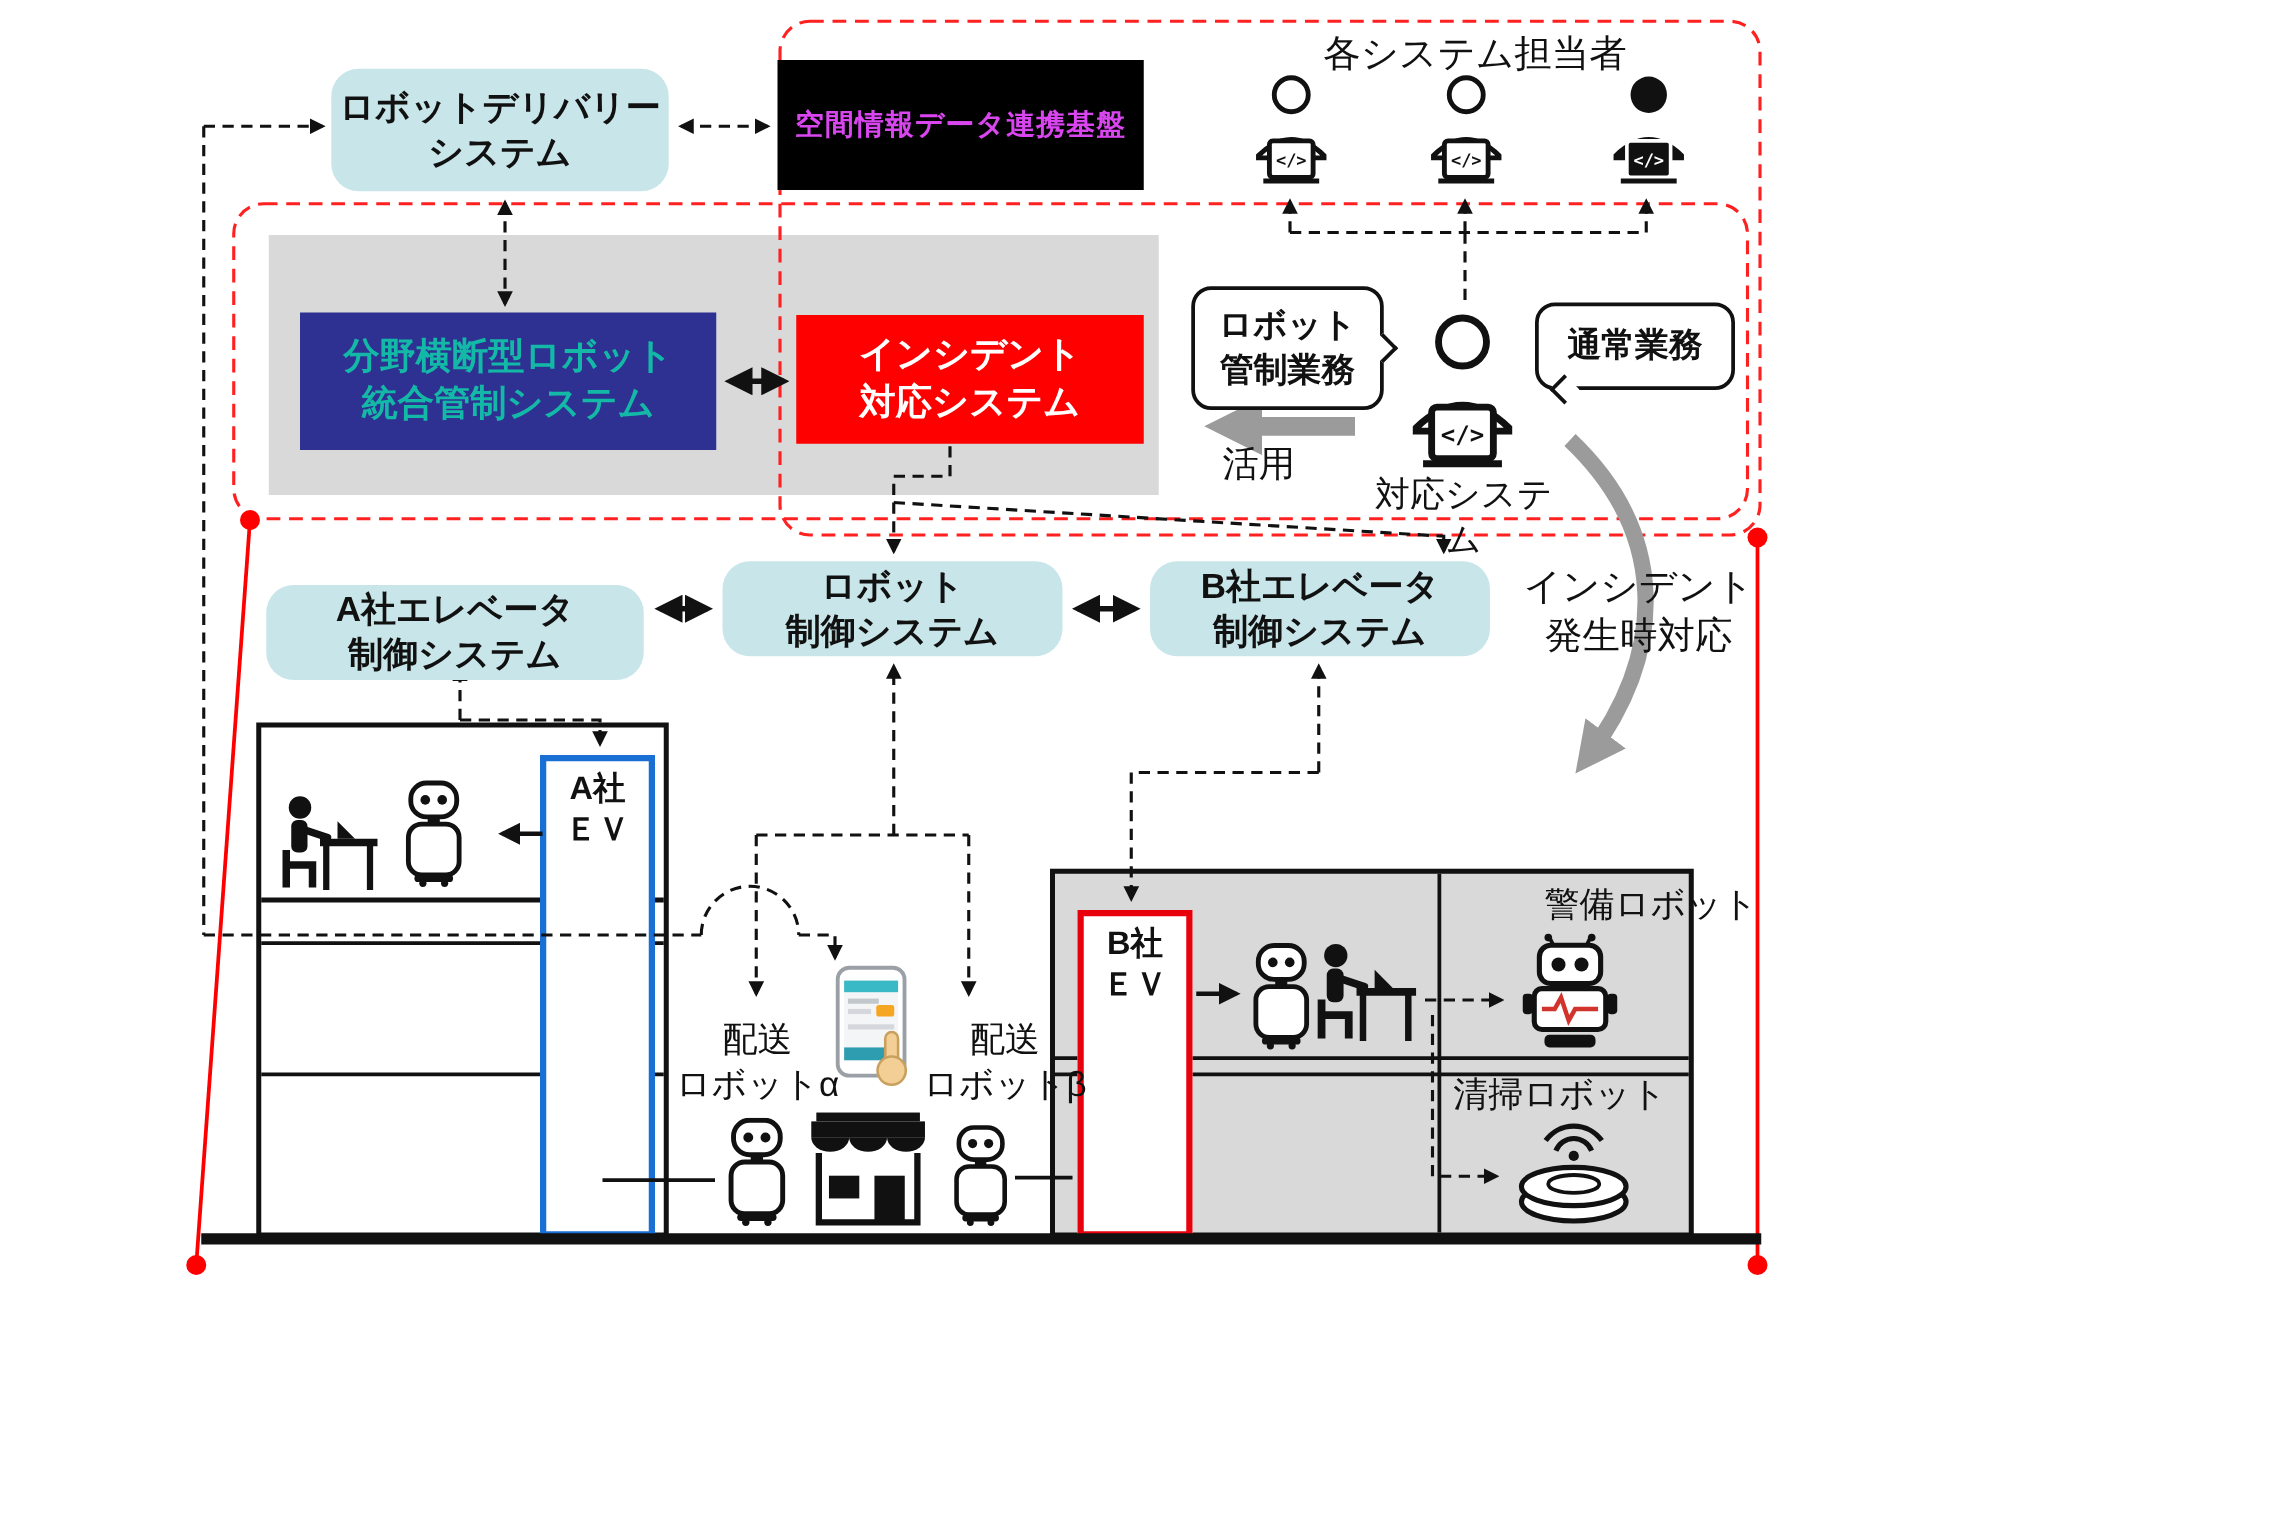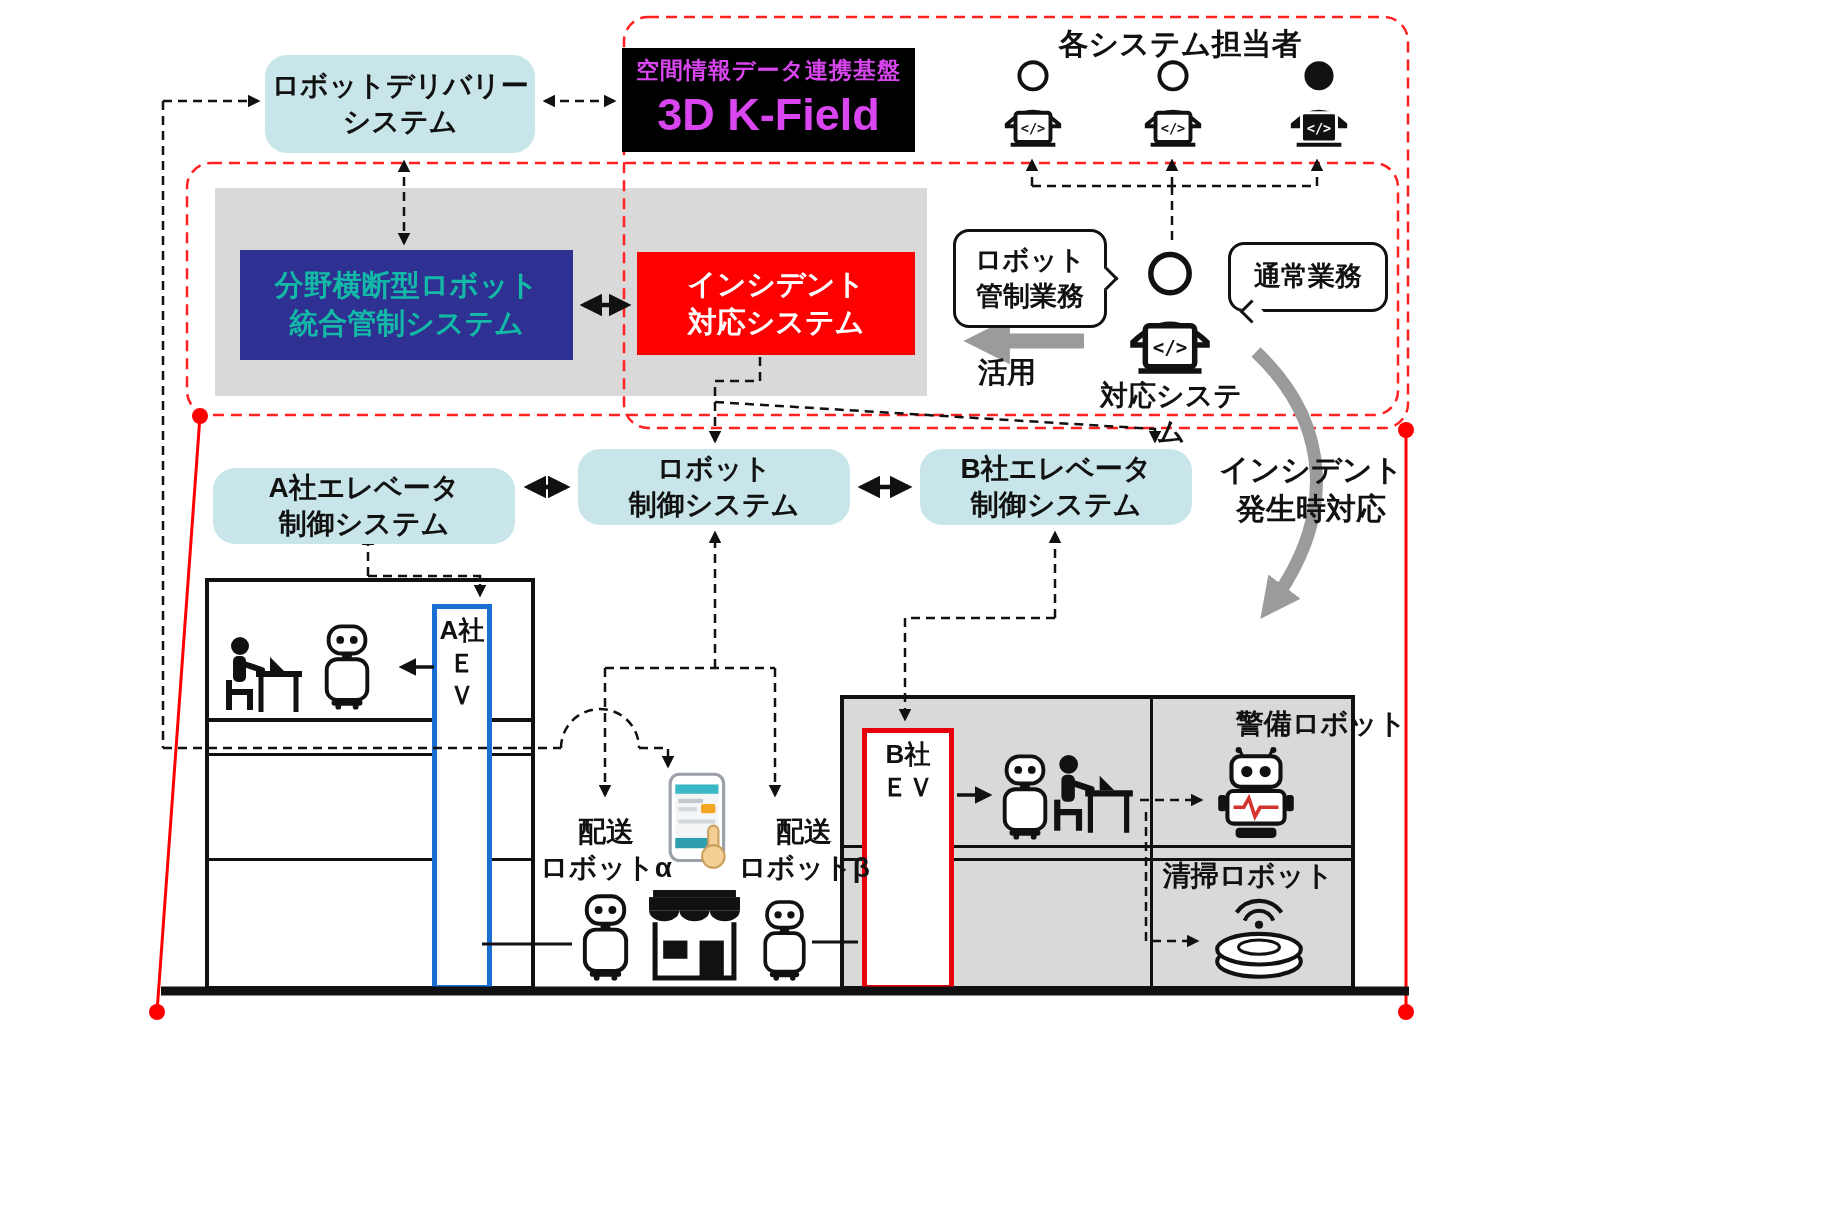--- a/index.html
+++ b/index.html
@@ -9,21 +9,21 @@
 #wires{position:absolute;left:0;top:0;z-index:2;pointer-events:none}
 .dash{stroke:#111;stroke-width:2.5;fill:none;stroke-dasharray:9 6}
 .solid3{stroke:#111;stroke-width:3.5;fill:none}
 .box{position:absolute;z-index:3;display:flex;flex-direction:column;align-items:center;justify-content:center;font-weight:bold;text-align:center;line-height:1.3}
 .teal{background:#c8e6e9;border-radius:22px;font-size:28px;color:#111}
 .navy{background:#2e3192;color:#14b8a6;font-size:29px}
 .redbox{background:#fe0000;color:#fff;font-size:29px}
 .kfield{background:#000;color:#d946ef}
 .kfield .sub{font-size:23px;letter-spacing:1px}
 .kfield .ttl{font-size:45px;font-weight:bold}
-.lbl{position:absolute;z-index:3;font-weight:bold;color:#111;text-align:center;line-height:1.3}
+.lbl{position:absolute;z-index:3;font-weight:normal;color:#111;text-align:center;line-height:1.3}
 .bubble{position:absolute;z-index:3;background:#fff;border:3px solid #111;border-radius:16px;display:flex;flex-direction:column;align-items:center;justify-content:center;font-weight:bold;font-size:27px;line-height:1.3;color:#111}
 .tail{position:absolute;width:17px;height:17px;background:#fff;transform:rotate(45deg)}
 .bld{position:absolute;z-index:1}
 .fl{position:absolute;left:0;right:0;height:3px;background:#111}
 .vd{position:absolute;top:0;bottom:0;width:3px;background:#111}
 .shaft{position:absolute;z-index:1;background:#fff;display:flex;flex-direction:column;align-items:center;padding-top:5px;font-weight:bold;font-size:26px;line-height:1.25;color:#111;text-align:center}
 .ic{position:absolute;z-index:3}
 </style>
 </head>
 <body>
@@ -115,21 +115,21 @@
     </defs>
   </svg>
 
   <div class="bld" style="left:215px;top:188px;width:712px;height:208px;background:#d9d9d9"></div>
 
   <div class="bld" style="left:205px;top:578px;width:330px;height:412px;background:#fff;border:4px solid #111">
     <div class="fl" style="top:136px;height:4px"></div>
     <div class="fl" style="top:171px"></div>
     <div class="fl" style="top:276px"></div>
   </div>
-  <div class="shaft" style="left:432px;top:604px;width:60px;height:386px;border:5px solid #1a6fd4">
+  <div class="shaft" style="left:432px;top:604px;width:92px;height:386px;border:5px solid #1a6fd4">
     <span>A社</span>
     <span>ＥＶ</span>
   </div>
 
   <div class="bld" style="left:840px;top:695px;width:515px;height:295px;background:#d9d9d9;border:4px solid #111">
     <div class="fl" style="top:146px"></div>
     <div class="fl" style="top:159px"></div>
     <div class="vd" style="left:306px"></div>
   </div>
   <div class="shaft" style="left:862px;top:728px;width:92px;height:262px;border:5px solid #e8000d">
@@ -212,21 +212,20 @@
     </g>
   </svg>
 
   <div class="box teal" style="left:265px;top:55px;width:270px;height:98px">
     <span>ロボットデリバリー</span>
     <span>システム</span>
   </div>
 
   <div class="box kfield" style="left:622px;top:48px;width:293px;height:104px">
     <span class="sub">空間情報データ連携基盤</span>
-    <span class="ttl">3D K-Field</span>
   </div>
 
   <div class="lbl" style="left:1020px;top:24px;width:320px;font-size:30px">各システム担当者</div>
 
   <svg class="ic" style="left:999px;top:56px" width="68" height="94">
       <use href="#sym-person"></use>
     </svg>
   <svg class="ic" style="left:1139px;top:56px" width="68" height="94">
       <use href="#sym-person"></use>
     </svg>

